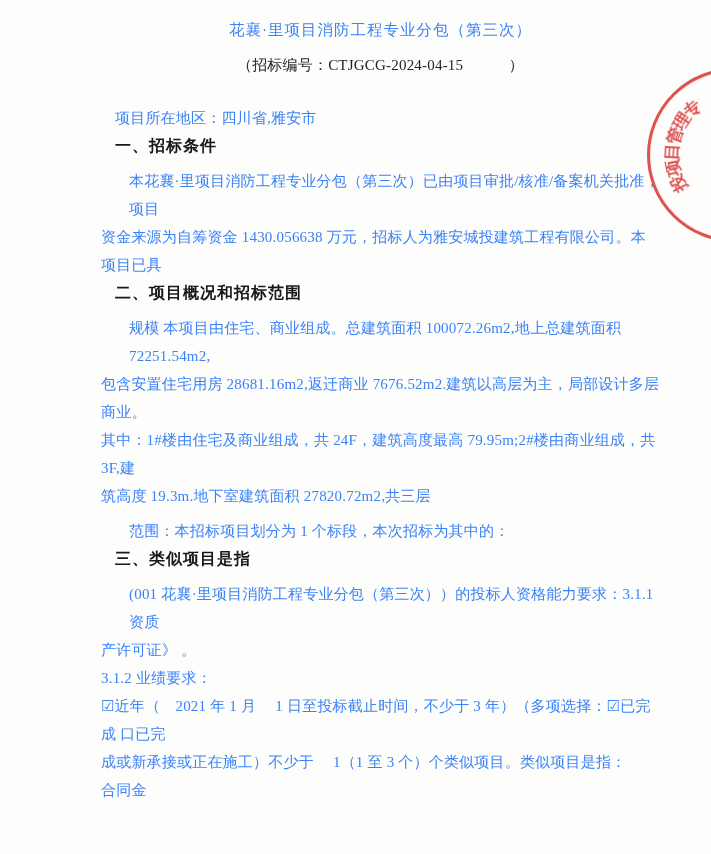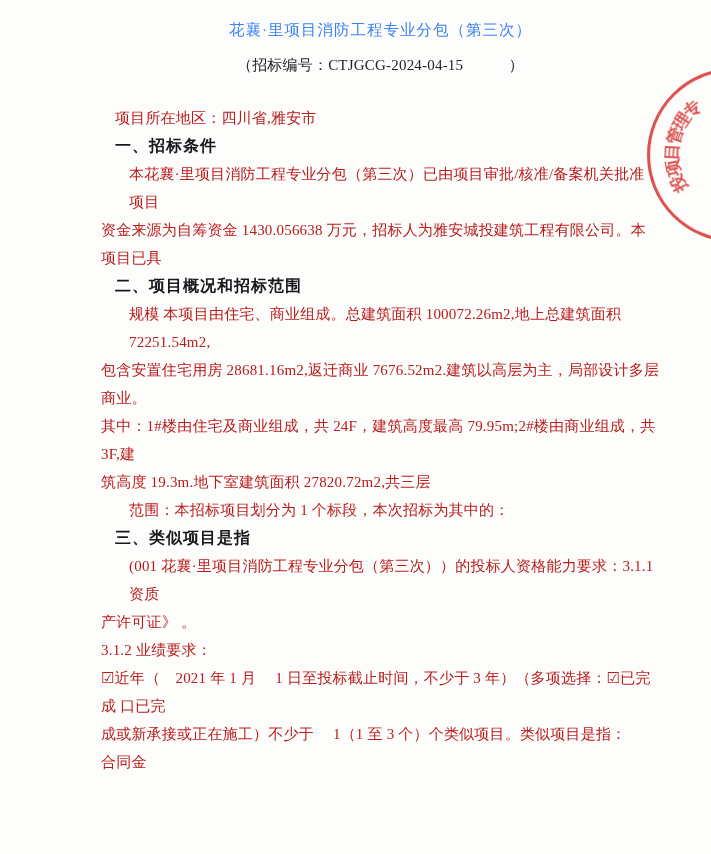--- a/index.html
+++ b/index.html
@@ -18,21 +18,21 @@
     color: #2d2d35;
   }
   .content {
     padding: 14px 51px 0 101px;
   }
   .line {
     font-size: 15px;
     line-height: 28px;
     letter-spacing: 0.2px;
     white-space: pre-wrap;
-    color: #b91c1c;
+    color: #3b82f6;
   }
   .t1 {
     text-align: center;
     font-size: 15.5px;
     line-height: 32px;
     letter-spacing: 1px;
     color: #3b82f6;
   }
   .t2 {
     text-align: center;
@@ -46,21 +46,21 @@
     padding-left: 14px;
   }
   .heading {
     font-weight: bold;
     font-size: 16px;
     color: #17171d;
     padding-left: 14px;
     letter-spacing: 1px;
   }
   .mt6 { }
-  .indent { padding-left: 28px; }  
+  .indent { padding-left: 28px; margin-top: 7px; }  
 
   
   .stamp {
     position: absolute;
     left: 647px;
     top: 68px;
     width: 174px;
     height: 174px;
     opacity: 0.9;
     pointer-events: none;

